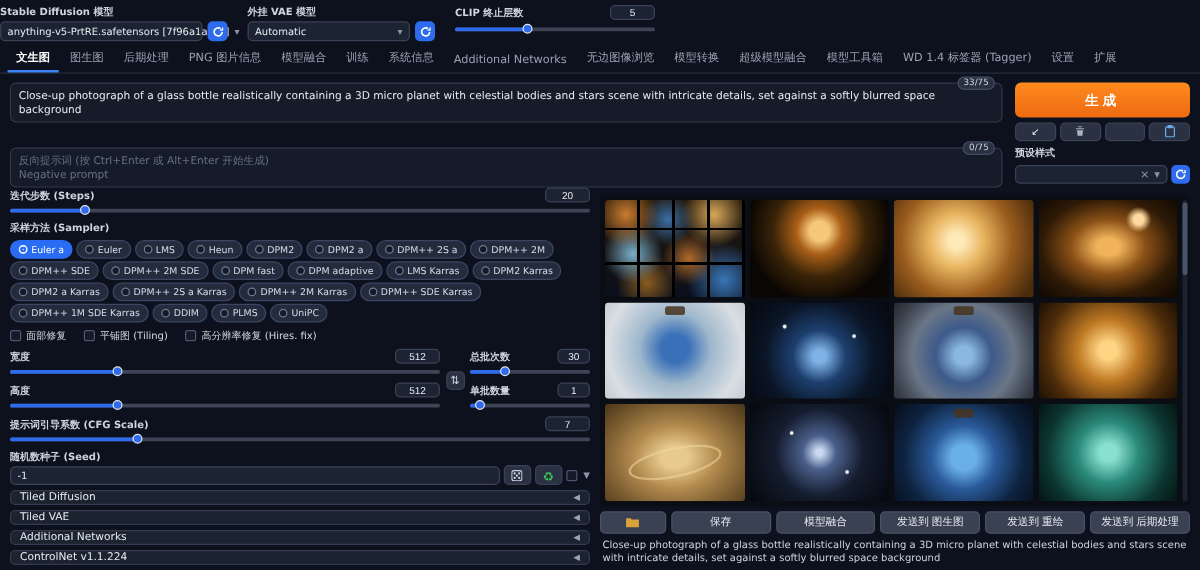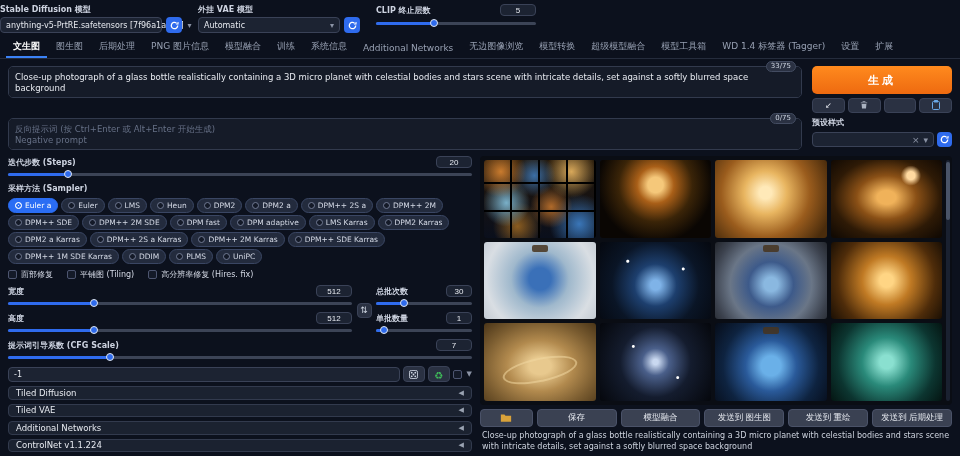--- a/index.html
+++ b/index.html
@@ -13,21 +13,21 @@
 
   
   .topbar { display:flex; gap:16px; padding:4px 0 2px; align-items:flex-start; }
   .field label.flabel { display:block; font-size:8px; color:#cdd3e0; margin-bottom:2px; font-weight:bold; }
   .selrow { display:flex; align-items:center; gap:4px; }
   .select { display:flex; align-items:center; justify-content:space-between; gap:4px;
     background:#1c2332; border:1px solid #3a4257; border-radius:4px; height:16px;
     padding:0 5px; font-size:8px; color:#e7eaf0; cursor:pointer; white-space:nowrap; }
   .select .caret { color:#8b93a5; font-size:8px; }
   .model-select { width:162px; }
-  .vae-select { width:142px; }
+  .vae-select { width:130px; }
   .icon-btn { border:none; cursor:pointer; display:flex; align-items:center; justify-content:center; }
   .blue-btn { width:16px; height:16px; background:#2f6bed; border-radius:4px; }
   .clip-field { width:160px; }
   .clip-head { display:flex; justify-content:space-between; align-items:center; margin-bottom:2px; }
   .num-box { background:#1c2332; border:1px solid #3a4257; border-radius:4px; height:12px;
     width:36px; text-align:center; font-size:8px; color:#e7eaf0; }
 
   
   .slider { position:relative; height:10px; cursor:pointer; }
   .slider .track { position:absolute; top:4px; left:0; right:0; height:3px; background:#3c4456; border-radius:2px; }
@@ -465,20 +465,21 @@
         </div>
         <div class="slider">
           <div class="track">
               <div class="fill" style="width:22%"></div>
             </div>
           <div class="thumb" style="left:22%"></div>
         </div>
       </div>
 
       <div>
+        <div class="seed-label">随机数种子 (Seed)</div>
         <div class="seed-row">
           <input class="seed-input" value="-1" style="">
           <button class="seed-btn">
             <svg width="9" height="9" viewBox="0 0 10 10">
                 <rect x="0.5" y="0.5" width="9" height="9" rx="2" fill="none" stroke="#cfd6e2"></rect>
                 <circle cx="3" cy="3" r="1" fill="#cfd6e2"></circle>
                 <circle cx="7" cy="3" r="1" fill="#cfd6e2"></circle>
                 <circle cx="5" cy="5" r="1" fill="#cfd6e2"></circle>
                 <circle cx="3" cy="7" r="1" fill="#cfd6e2"></circle>
                 <circle cx="7" cy="7" r="1" fill="#cfd6e2"></circle>

